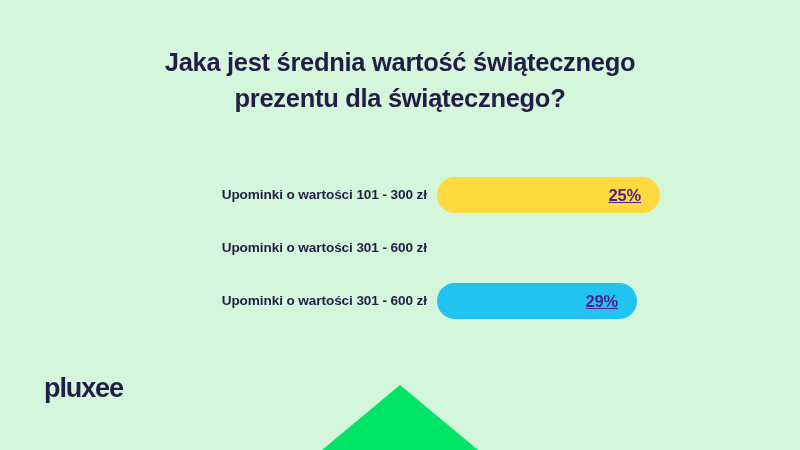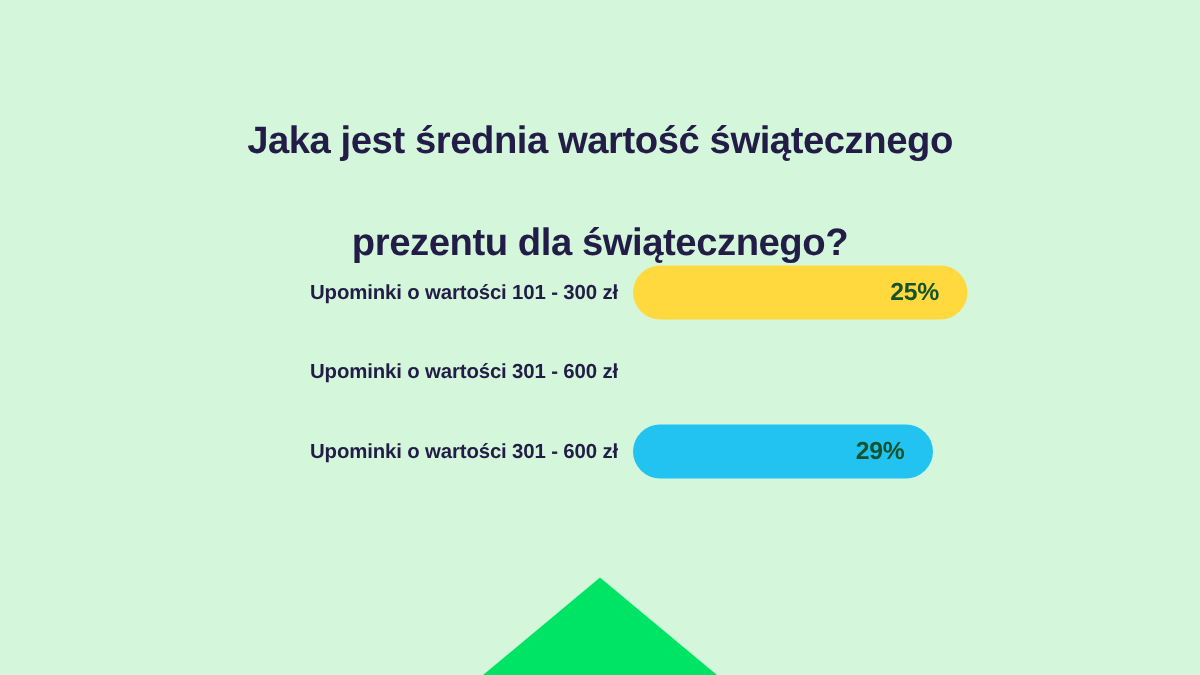--- a/index.html
+++ b/index.html
@@ -29,34 +29,34 @@
     text-align: center;
     color: #221c46;
     font-weight: bold;
     font-size: 25.5px;
     line-height: 36px;
     letter-spacing: -0.3px;
   }
   .title-line {
     display: block;
     white-space: nowrap;
-    margin-top: 32px;
   }
 
   
   .chart {
     position: absolute;
     top: 177px;
     left: 0;
     width: 800px;
   }
   .bar-row {
     position: relative;
     height: 36px;
     margin-bottom: 17px;
+    margin-left: 15px;
   }
   .bar-label {
     position: absolute;
     left: 0;
     top: 0;
     width: 412px;
     height: 36px;
     line-height: 36px;
     text-align: right;
     color: #221c46;
@@ -79,21 +79,22 @@
   }
   .bar-value {
     position: absolute;
     right: 19px;
     top: 0;
     height: 36px;
     line-height: 36px;
     font-weight: bold;
     font-size: 16.5px;
     letter-spacing: -0.2px;
-    color: #14532d;
+    color: #4c1d95;
+    text-decoration: underline;
   }
 
   
   .logo {
     position: absolute;
     left: 44px;
     top: 373px;
     color: #221c46;
     font-weight: bold;
     font-size: 27px;
@@ -140,18 +141,19 @@
       <div class="bar-label">Upominki o wartości 301 - 600 zł</div>
       <div class="bar-track" style="width:200px;">
         <div class="bar-fill" style="background:#22c3f0;">
           <span class="bar-value">29%</span>
         </div>
       </div>
     </div>
 
   </div>
 
+  <div class="logo">pluxee</div>
 
   <svg class="deco-triangle" viewBox="0 0 800 70" preserveAspectRatio="none">
     <polygon points="400,5 478,70 322,70" fill="#00e465"></polygon>
   </svg>
 
 </div>
 
 </body></html>

